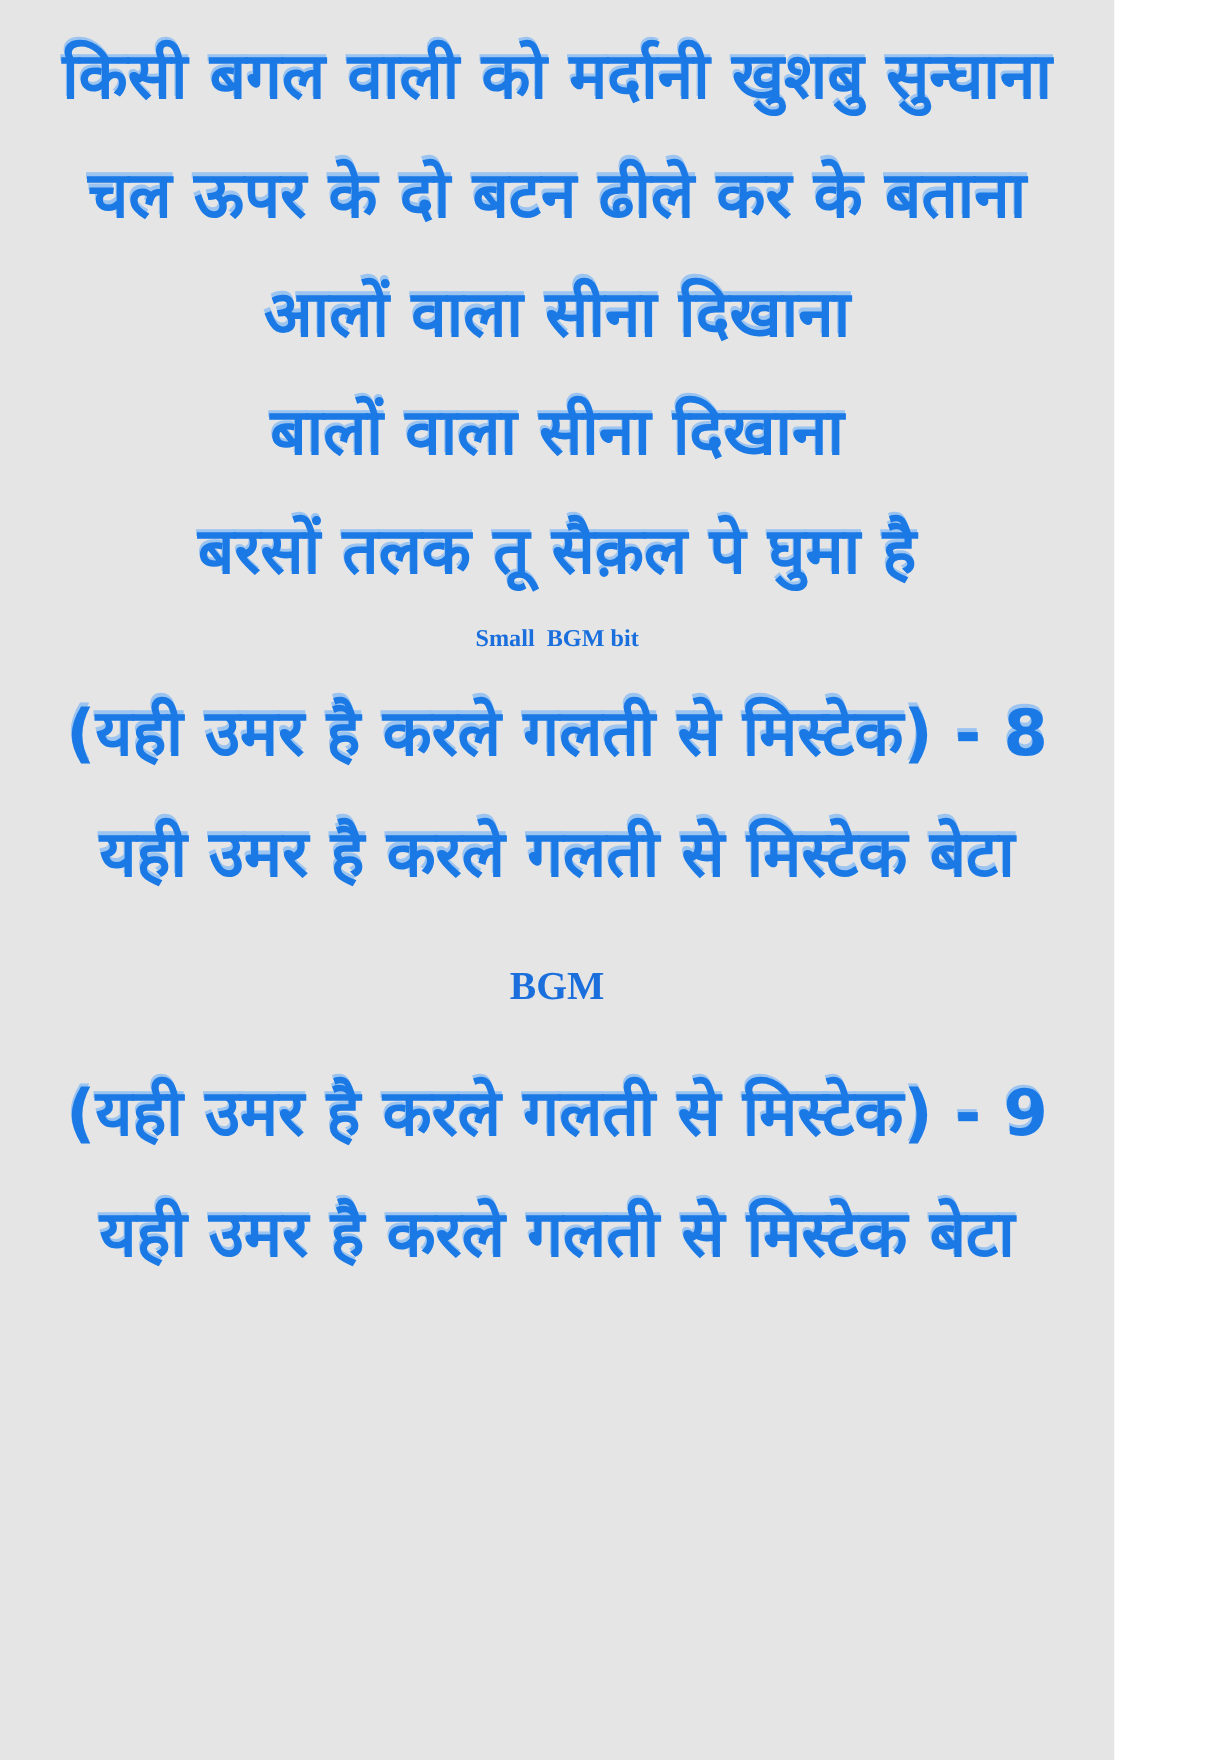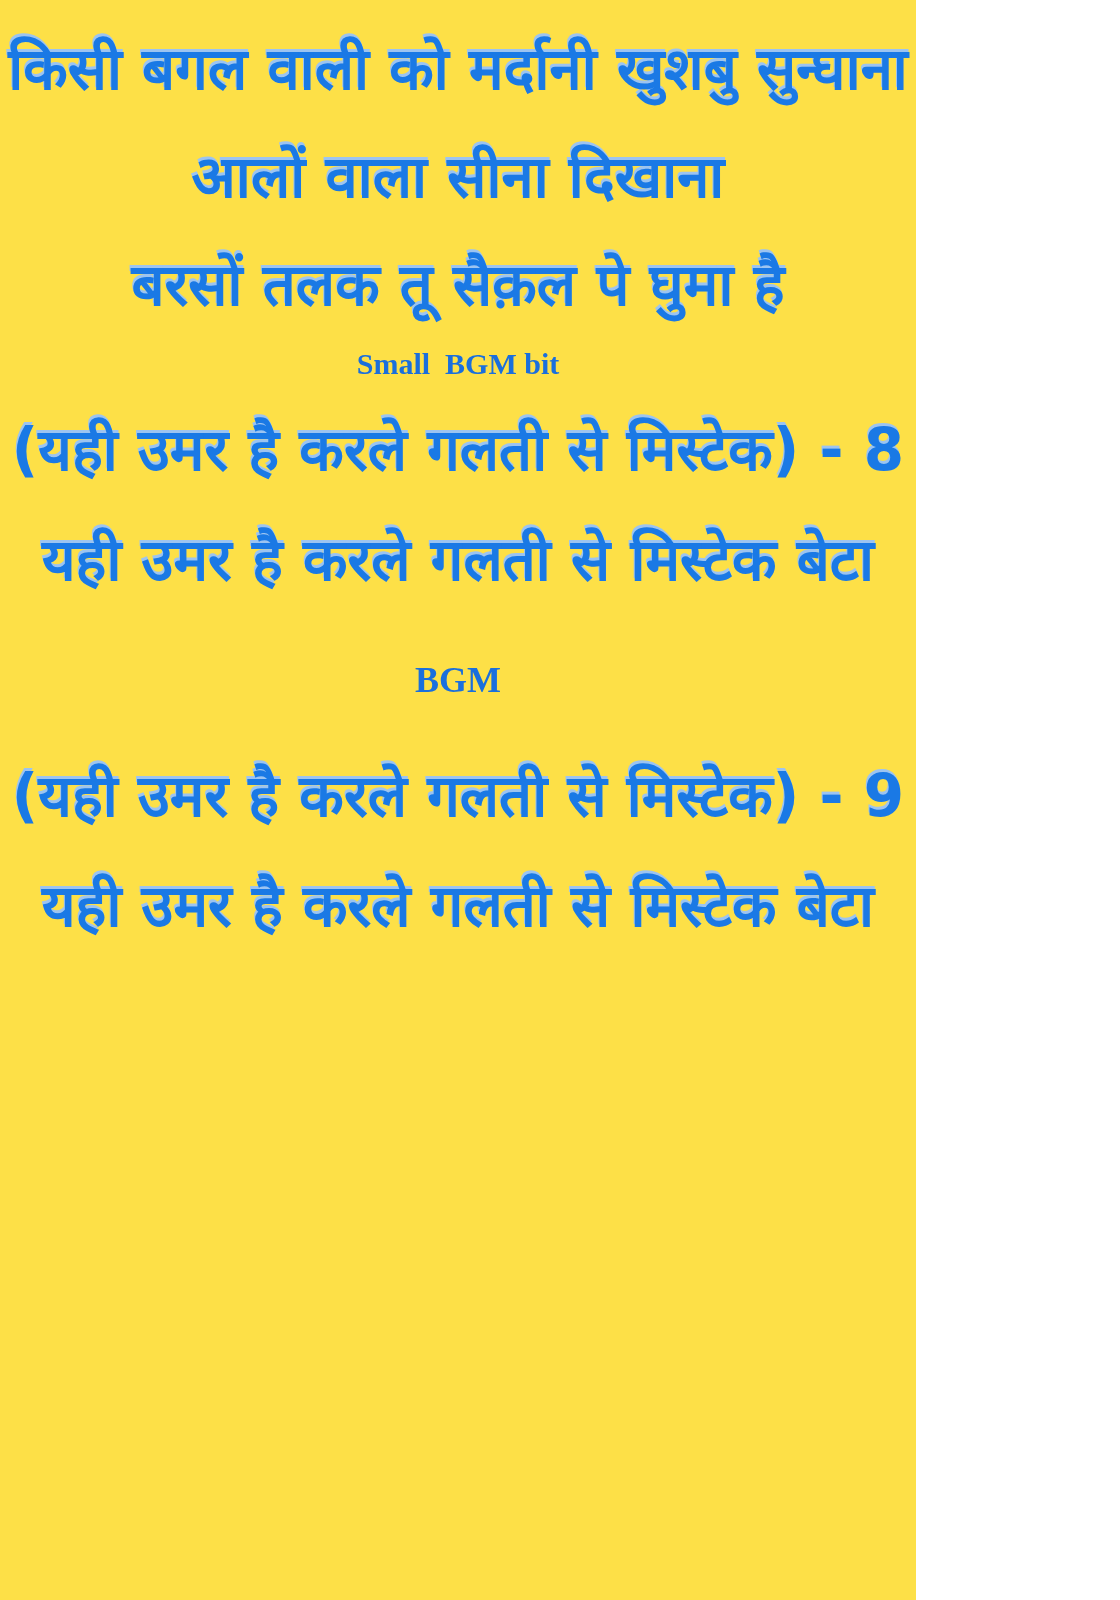--- a/index.html
+++ b/index.html
@@ -4,25 +4,25 @@
 <style>
   html, body {
     margin: 0;
     padding: 0;
     background: #ffffff;
     width: 1120px;
     height: 1600px;
     overflow: hidden;
   }
   .page {
-    width: 916px;
+    width: 1013px;
     height: 1600px;
     padding-top: 12px;
     box-sizing: border-box;
-    background: #fde047;
+    background: #e5e5e5;
   }
   .lyric {
     font-family: "DejaVu Sans", sans-serif;
     font-weight: 700;
     font-size: 58px;
     color: #1a79e5;
     text-shadow: -1px -3px 0 #9cc4f1;
     text-align: center;
     white-space: nowrap;
     height: 110px;
@@ -36,38 +36,40 @@
     font-family: "Liberation Serif", serif;
     font-weight: 700;
     color: #1a6fdd;
     text-align: center;
     white-space: pre;
     display: flex;
     align-items: center;
     justify-content: center;
   }
   .label-small {
-    font-size: 30px;
+    font-size: 22px;
     height: 56px;
   }
   .label-bgm {
     font-size: 36px;
     height: 56px;
     margin-top: 40px;
   }
   .gap-after-label { margin-top: 16px; }
   .gap-before-refrain { margin-top: 30px; }
 </style>
 </head>
 <body>
 
 <div class="page">
 
   <div class="lyric tight">किसी बगल वाली को मर्दानी खुशबु सुन्घाना</div>
+  <div class="lyric tight">चल ऊपर के दो बटन ढीले कर के बताना</div>
   <div class="lyric tight">आलों वाला सीना दिखाना</div>
+  <div class="lyric tight">बालों वाला सीना दिखाना</div>
   <div class="lyric tight">बरसों तलक तू सैक़ल पे घुमा है</div>
 
   <div class="section-label label-small">Small  BGM bit</div>
 
   <div class="lyric">(यही उमर है करले गलती से मिस्टेक) - 8</div>
   <div class="lyric">यही उमर है करले गलती से मिस्टेक बेटा</div>
 
   <div class="section-label label-bgm">BGM</div>
 
   <div class="lyric gap-before-refrain">(यही उमर है करले गलती से मिस्टेक) - 9</div>

